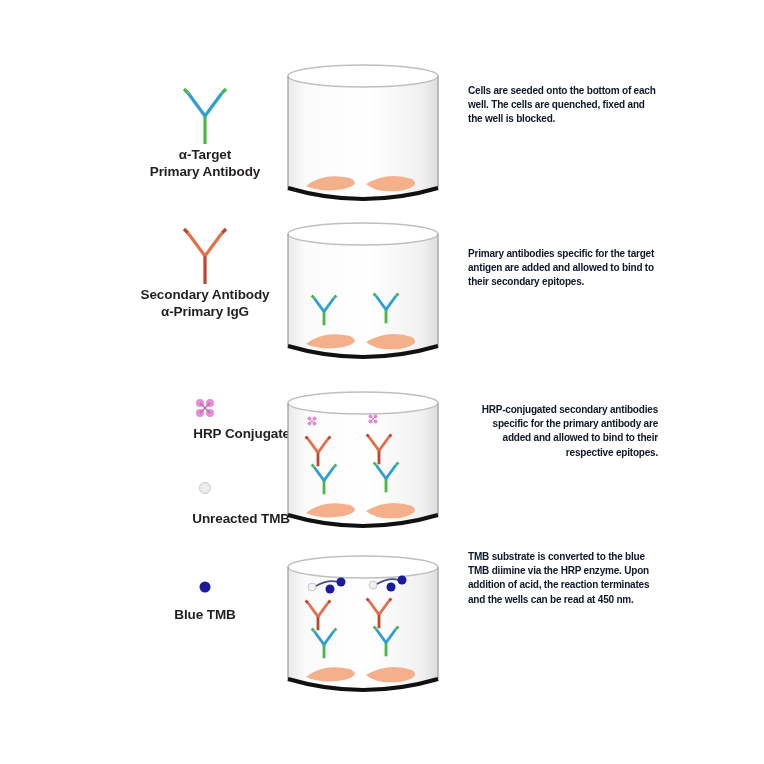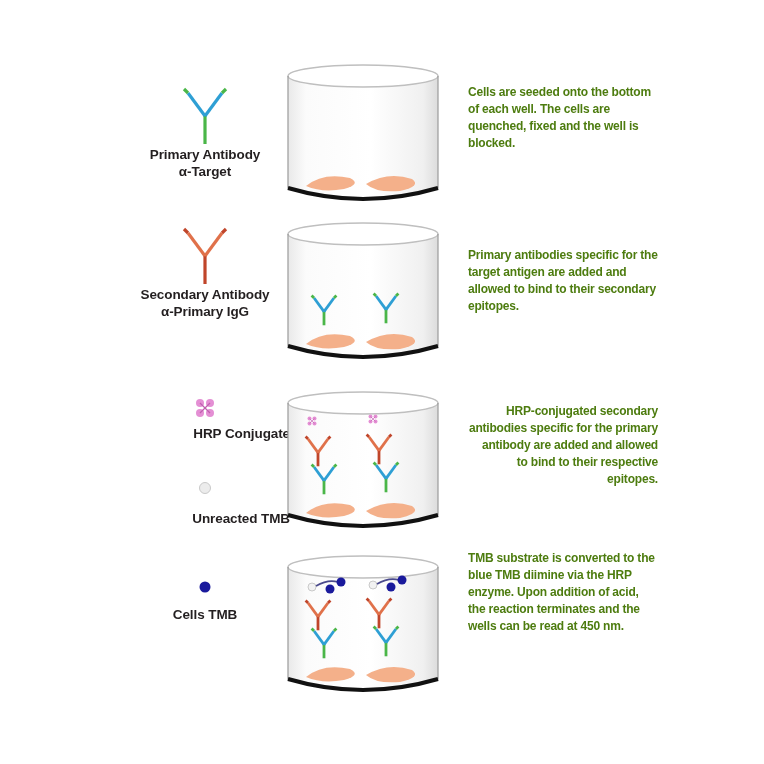--- a/index.html
+++ b/index.html
@@ -55,25 +55,25 @@
     position: absolute;
     left: 278px;
     width: 170px;
   }
 
   
   .desc {
     position: absolute;
     left: 468px;
     width: 190px;
-    font-size: 12px;
+    font-size: 10px;
     font-weight: bold;
     line-height: 1.42;
     letter-spacing: -0.2px;
-    color: #4d7c0f;
+    color: #0f172a;
   }
 
   svg { display: block; overflow: visible; }
 </style>
 </head>
 <body>
 
 <div id="stage">
 
   <div class="row row-1">
@@ -82,22 +82,22 @@
       <div class="legend-art">
         <svg width="60" height="56" viewBox="0 0 60 56">
           <line x1="30" y1="56" x2="30" y2="26" stroke="#4ab648" stroke-width="3.2"></line>
           <line x1="30" y1="28" x2="13" y2="5" stroke="#2e9fd4" stroke-width="3.2"></line>
           <line x1="30" y1="28" x2="47" y2="5" stroke="#2e9fd4" stroke-width="3.2"></line>
           <line x1="13" y1="5" x2="9" y2="1" stroke="#4ab648" stroke-width="3.2"></line>
           <line x1="47" y1="5" x2="51" y2="1" stroke="#4ab648" stroke-width="3.2"></line>
         </svg>
       </div>
       <div class="legend-label">
+        <div>α-Target</div>
         <div>Primary Antibody</div>
-        <div>α-Target</div>
       </div>
     </div>
 
     <div class="well-wrap" style="top:0px;">
       <svg width="170" height="150" viewBox="0 0 170 150">
         <defs>
           <linearGradient id="wg1" x1="0" y1="0" x2="1" y2="0">
             <stop offset="0%" stop-color="#e9e9e9"></stop>
             <stop offset="12%" stop-color="#fbfbfb"></stop>
             <stop offset="55%" stop-color="#ffffff"></stop>
@@ -282,21 +282,21 @@
 
   <div class="row row-4">
 
     <div class="legend" style="top:22px;">
       <div class="legend-art" style="height:40px;">
         <svg width="18" height="18" viewBox="0 0 18 18">
           <circle cx="9" cy="9" r="5.5" fill="#1a1a9c"></circle>
         </svg>
       </div>
       <div class="legend-label">
-        <div>Cells TMB</div>
+        <div>Blue TMB</div>
       </div>
     </div>
 
     <div class="well-wrap" style="top:6px;">
       <svg width="170" height="150" viewBox="0 0 170 150">
         <defs>
           <linearGradient id="wg4" x1="0" y1="0" x2="1" y2="0">
             <stop offset="0%" stop-color="#e9e9e9"></stop>
             <stop offset="12%" stop-color="#fbfbfb"></stop>
             <stop offset="55%" stop-color="#ffffff"></stop>

